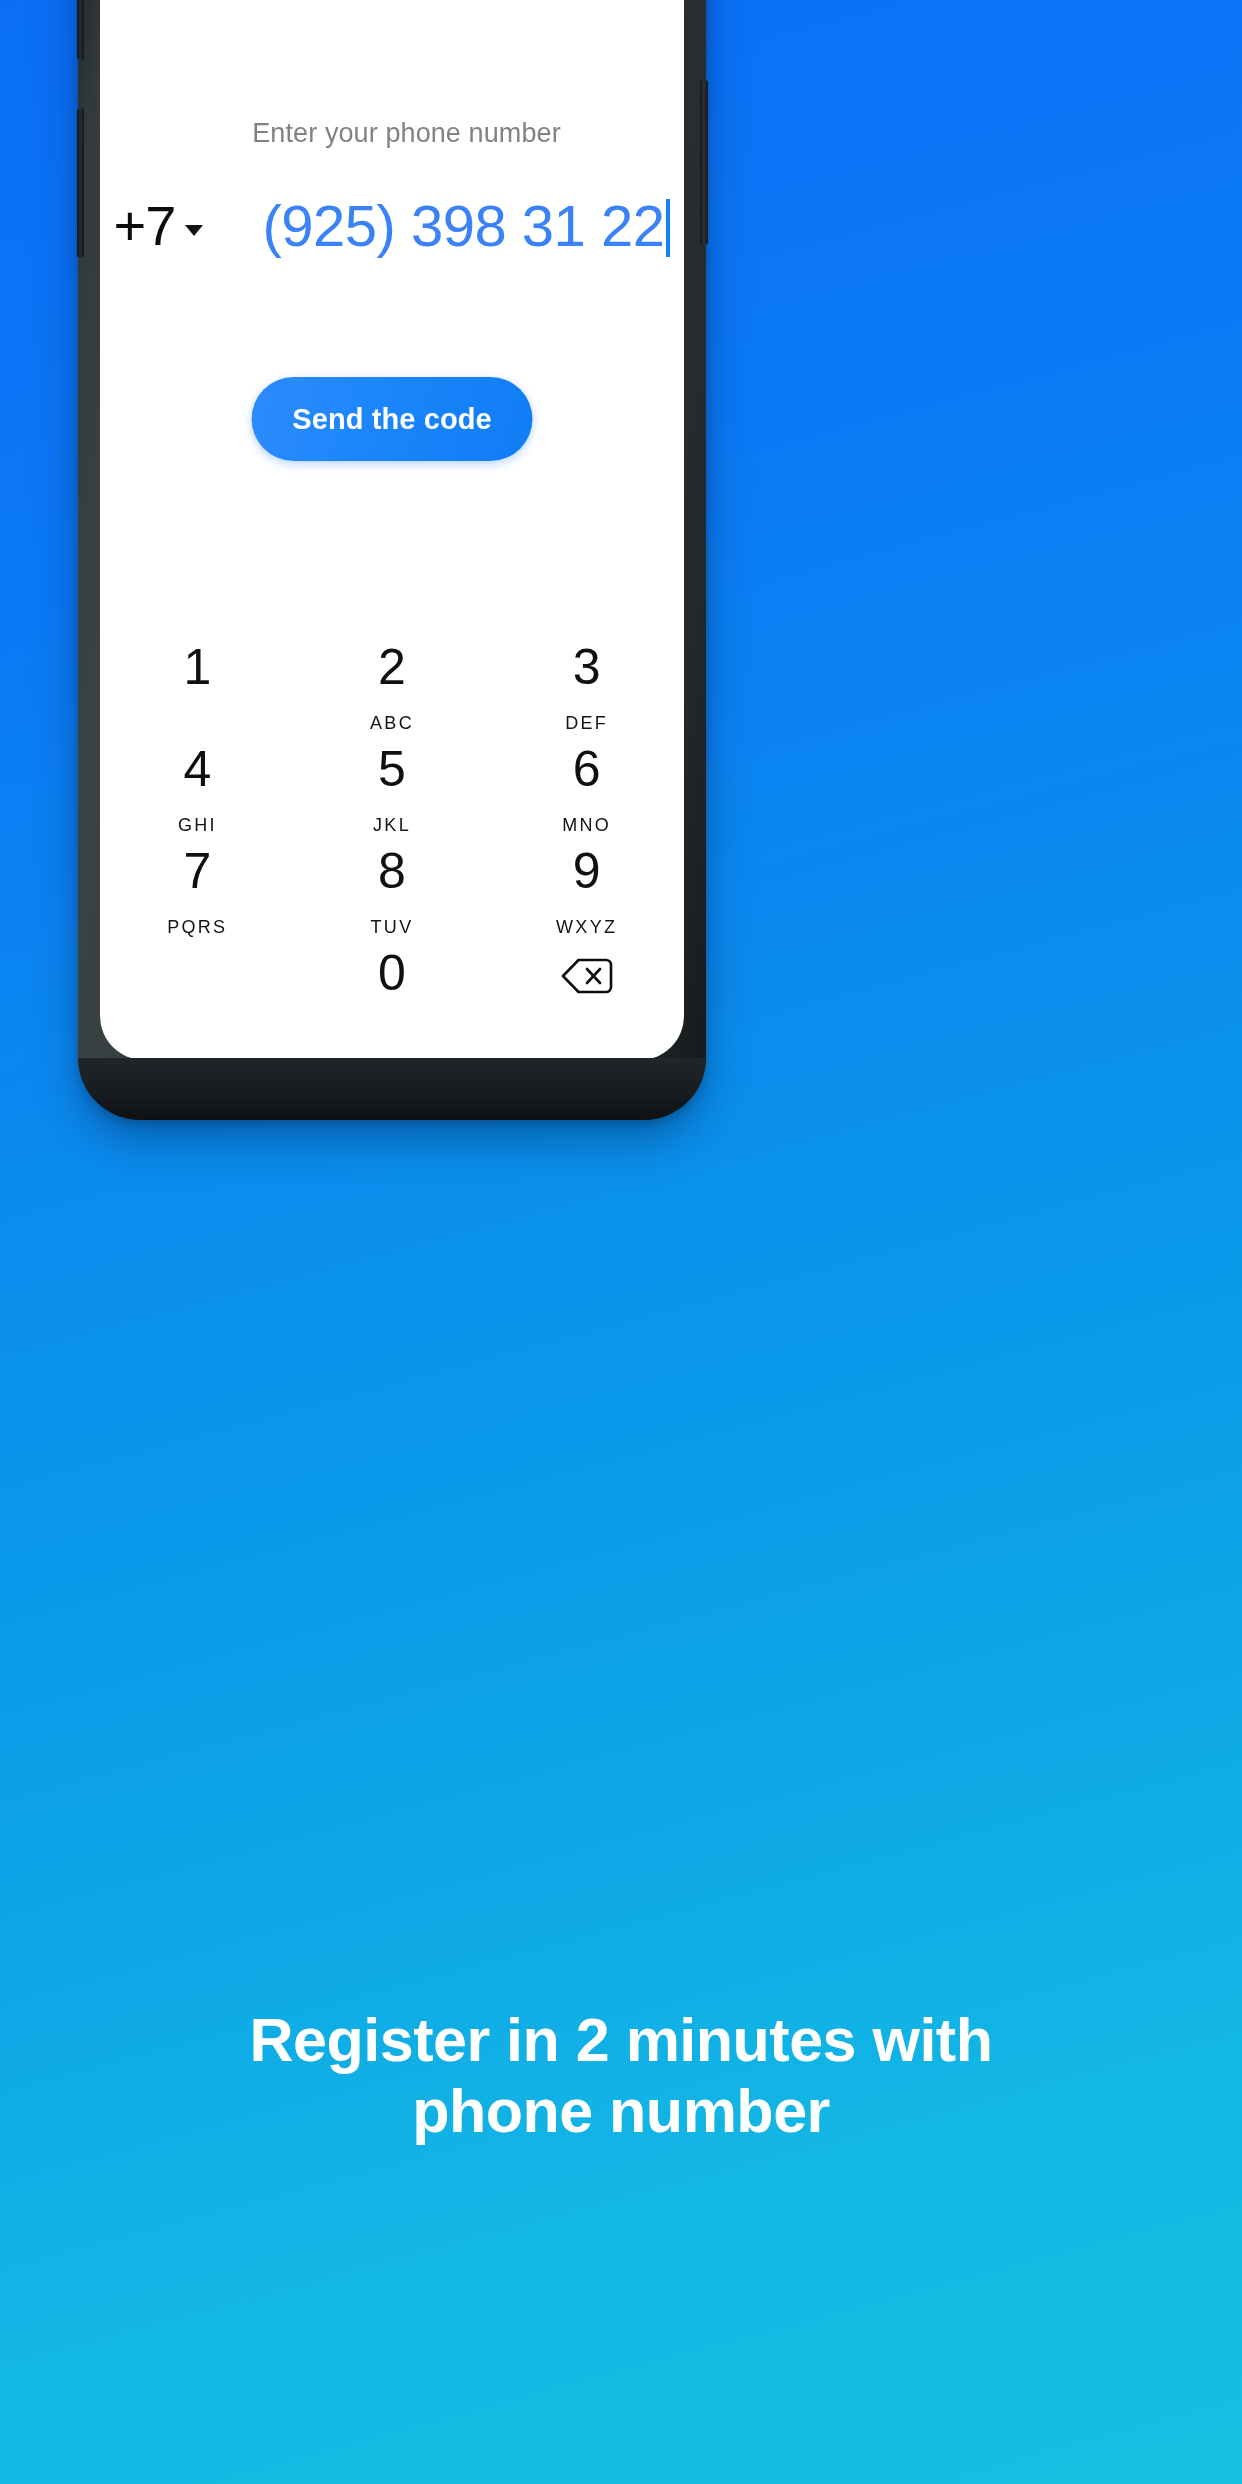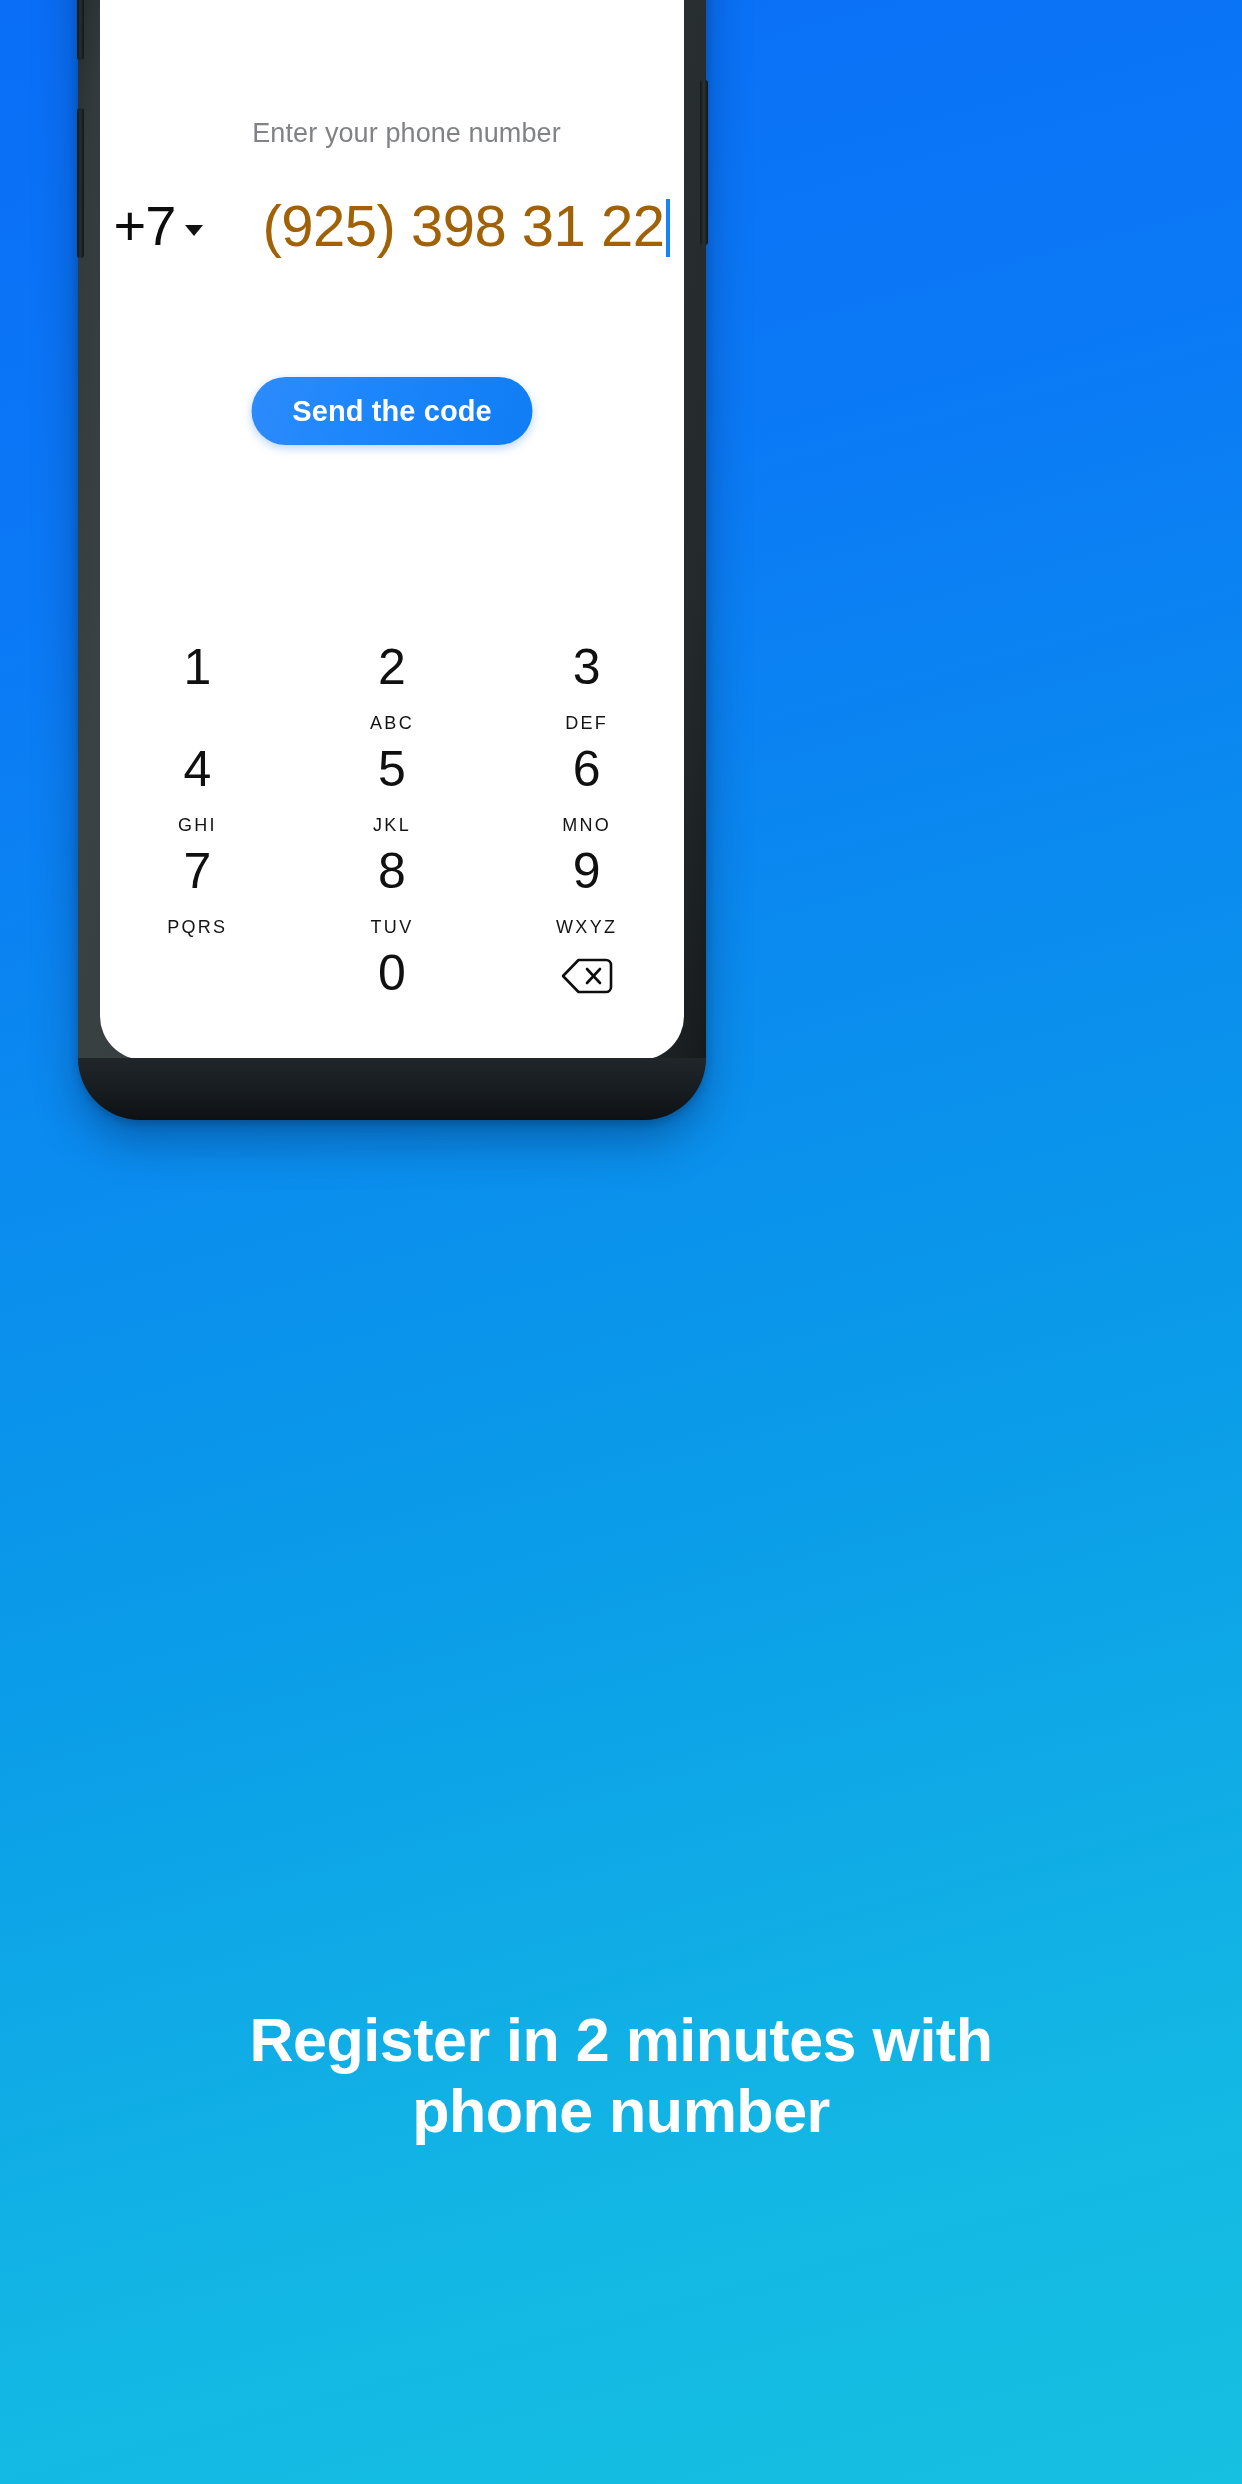--- a/index.html
+++ b/index.html
@@ -65,34 +65,34 @@
     font-size:56px; color:#0d0d0d; font-weight:400; letter-spacing:-1px;
   }
   #chevron-down-icon{
     width:0;height:0;
     border-left:9px solid transparent;
     border-right:9px solid transparent;
     border-top:11px solid #111;
     position:relative; top:-9px;
   }
   #phone-number-value{
-    font-size:58px; color:#a16207; letter-spacing:-.5px; white-space:nowrap;margin-left:17px;
+    font-size:58px; color:#3b82f6; letter-spacing:-.5px; white-space:nowrap;margin-left:17px;
   }
   #text-caret{
     display:inline-block;
     width:4px; height:58px;
     background:#1683fb;
     vertical-align:-11px;
     margin-left:2px;
   }
 
   #send-code-button{
     position:absolute; left:50%; transform:translateX(-50%);
     top:527px;
-    width:281px; height:68px;
+    width:281px; height:84px;
     border:none; outline:none;
     border-radius:44px;
     background:linear-gradient(110deg,#2e8bfb 0%,#1d86fc 40%,#0f7df4 100%);
     color:#ffffff; font-size:29px; font-weight:700;
     font-family:"Liberation Sans", sans-serif;
     letter-spacing:.1px;
     cursor:pointer;
     box-shadow:0 3px 10px rgba(18,110,240,.30);
   }
 

